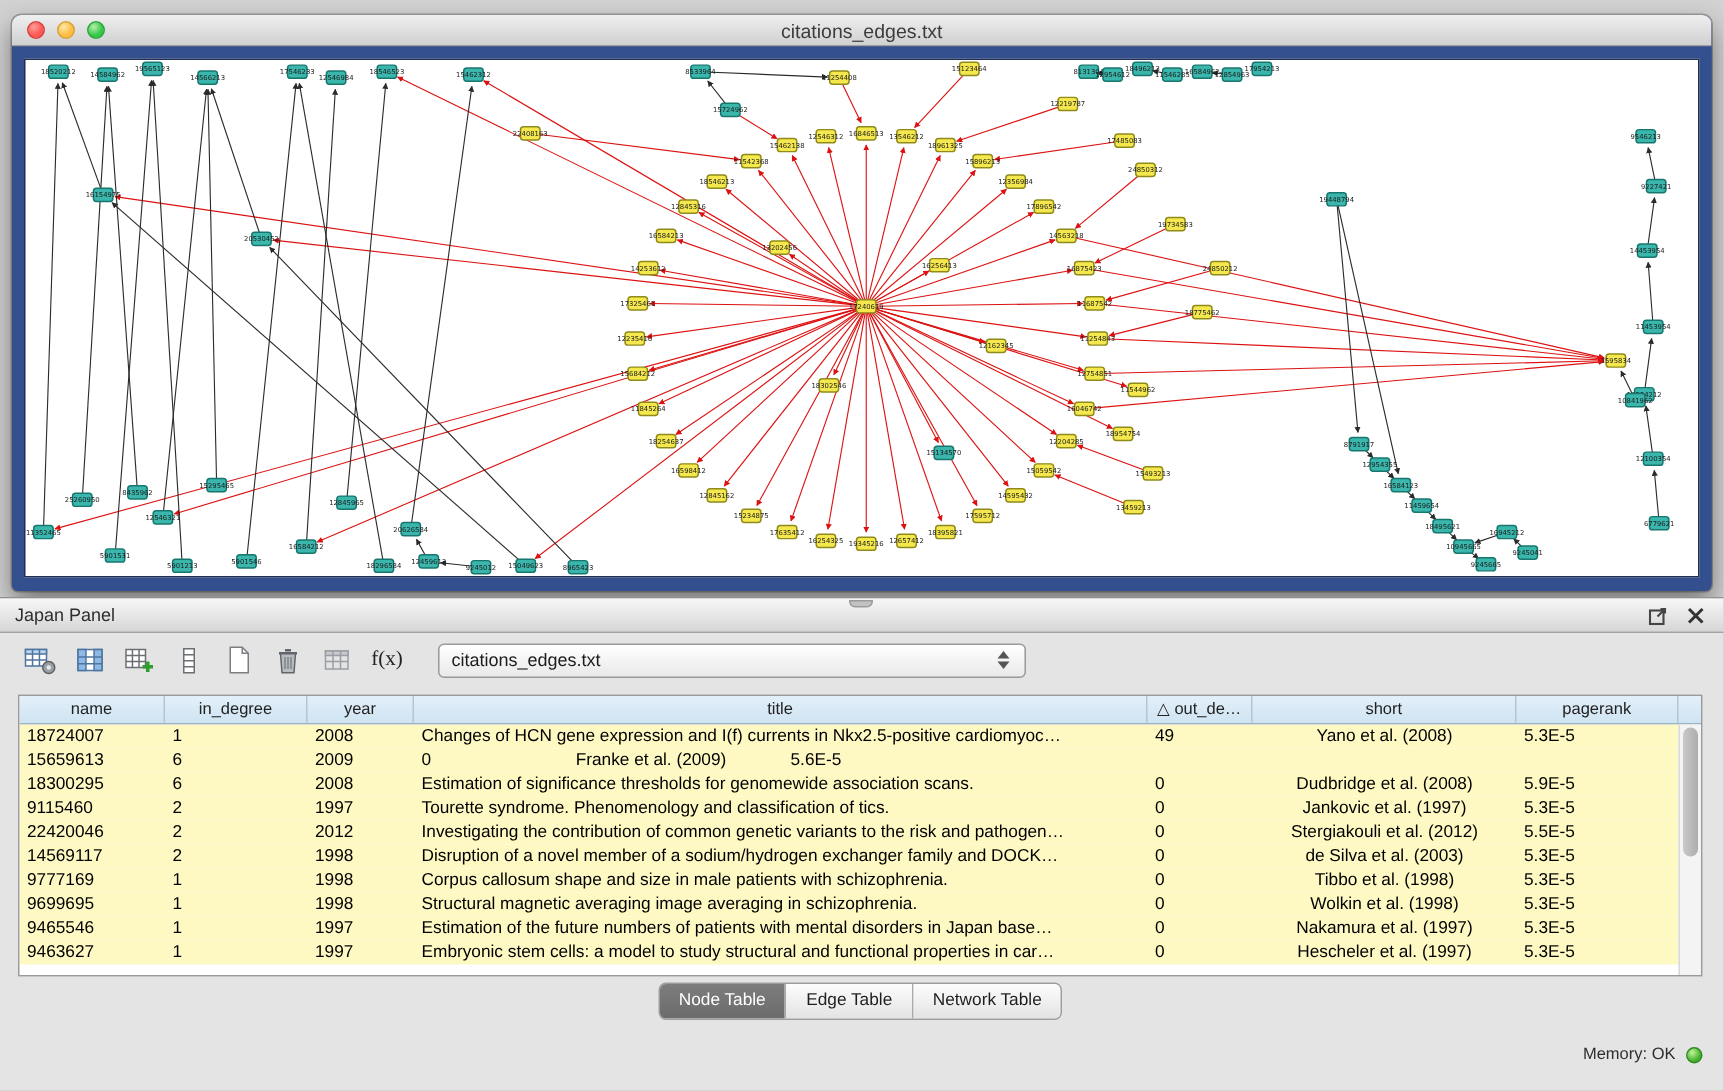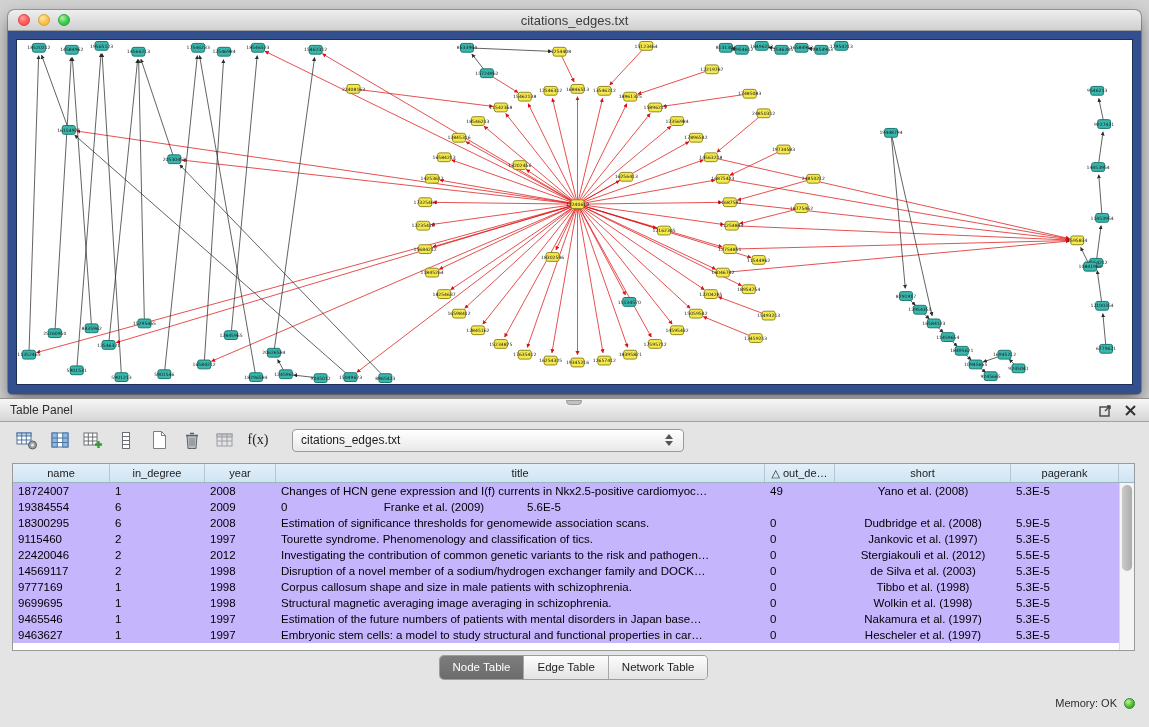--- a/index.html
+++ b/index.html
@@ -47,21 +47,21 @@
   .combo-arrows .up { width:0; height:0; border-left:4px solid transparent; border-right:4px solid transparent; border-bottom:5px solid #555; }
   .combo-arrows .dn { width:0; height:0; border-left:4px solid transparent; border-right:4px solid transparent; border-top:5px solid #555; }
 
   .table-wrap { margin:5px 14px 0 14px; height:188px; background:#fff;
                 border:1px solid #9a9a9a; position:relative; overflow:hidden; }
   .thead { display:flex; height:19px; background:linear-gradient(#e3f0fa,#cfe4f2);
            border-bottom:1px solid #9db3c2; padding-right:15px; }
   .th { font-size:11px; color:#222; text-align:center; line-height:18px;
         border-right:1px solid #b3c6d4; overflow:hidden; white-space:nowrap; cursor:pointer; }
   .tbody { position:absolute; top:19px; left:0; right:15px; bottom:0; overflow:hidden; }
-  .tr { display:flex; height:16px; background:#c4b5fd; cursor:default; }
+  .tr { display:flex; height:16px; background:#fef9c3; cursor:default; }
   .td { font-size:11.5px; color:#000; line-height:16px; white-space:nowrap; overflow:hidden;
         text-overflow:ellipsis; padding:0 5px; }
   .c0 { width:97px; } .c1 { width:95px; } .c2 { width:71px; } .c3 { width:489px; }
   .c4 { width:70px; } .c5 { width:176px; text-align:center; } .c6 { width:108px; }
   .vscroll { position:absolute; top:19px; right:0; bottom:0; width:15px; background:#f4f4f4;
              border-left:1px solid #d8d8d8; }
   .vscroll .thumb { position:absolute; top:2px; left:2px; width:10px; height:86px;
                     background:linear-gradient(90deg,#c9c9c9,#adadad); border-radius:6px; }
 
   .tabs-row { height:24px; margin-top:4px; display:flex; justify-content:center; align-items:center; }
@@ -655,21 +655,21 @@
           </svg>
         </div>
       </div>
     </div>
   </div>
 
   <div class="panel">
 
     <div class="panel-header">
       <span class="grip"></span>
-      <span class="panel-title">Table Panel</span>
+      <span class="panel-title">Japan Panel</span>
       <span class="panel-header-icons">
         <svg class="hicon" viewBox="0 0 13 13">
           <rect x="1" y="3" width="9" height="9" fill="none" stroke="#444" stroke-width="1.4"></rect>
           <path d="M6 7 L11 2 M8 2 h3 v3" fill="none" stroke="#444" stroke-width="1.4"></path>
         </svg>
         <svg class="hicon" viewBox="0 0 13 13">
           <path d="M2 2 L11 11 M11 2 L2 11" stroke="#333" stroke-width="2"></path>
         </svg>
       </span>
     </div>
@@ -753,21 +753,21 @@
           <div class="tr">
             <div class="td c0">18724007</div>
             <div class="td c1">1</div>
             <div class="td c2">2008</div>
             <div class="td c3">Changes of HCN gene expression and I(f) currents in Nkx2.5-positive cardiomyoc…</div>
             <div class="td c4">49</div>
             <div class="td c5">Yano et al. (2008)</div>
             <div class="td c6">5.3E-5</div>
           </div>
           <div class="tr">
-            <div class="td c0">19384554</div>
+            <div class="td c0">15659613</div>
             <div class="td c1">6</div>
             <div class="td c2">2009</div>
             <div class="td c4">0</div>
             <div class="td c5">Franke et al. (2009)</div>
             <div class="td c6">5.6E-5</div>
           </div>
           <div class="tr">
             <div class="td c0">18300295</div>
             <div class="td c1">6</div>
             <div class="td c2">2008</div>

